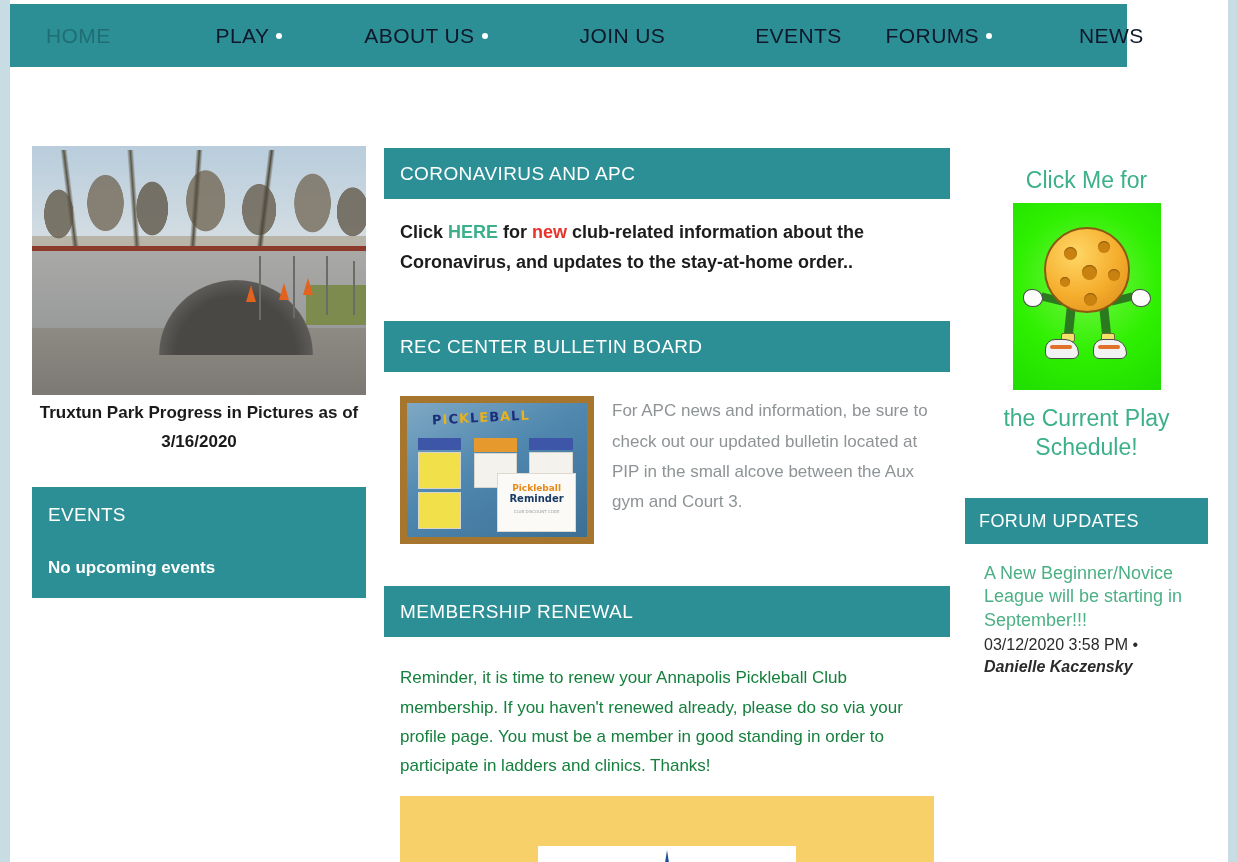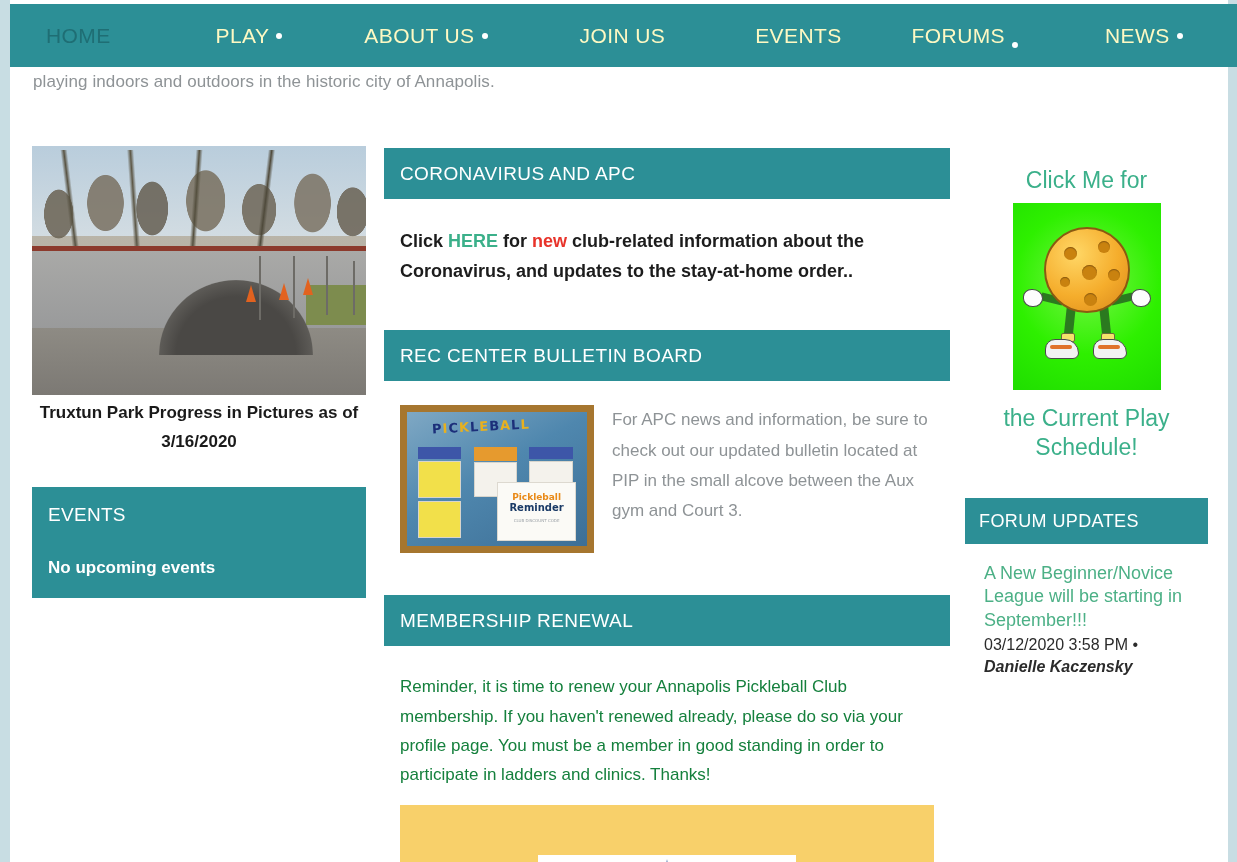--- a/index.html
+++ b/index.html
@@ -18,28 +18,28 @@
     position: absolute;
     left: 10px; top: 0;
     width: 1218px; height: 862px;
     background: #ffffff;
   }
 
   
   .navbar {
     position: absolute;
     left: 10px; top: 4px;
-    width: 1227px; height: 63px;
+    width: 1117px; height: 63px;
     background: #2c8f96;
     display: flex;
     align-items: center;
   }
   .nav-item {
     flex: 0 0 auto;
-    color: #fef9c3;
+    color: #0f172a;
     font-size: 21px;
     letter-spacing: 0.4px;
     text-transform: uppercase;
     display: flex;
     align-items: center;
     gap: 7px;
     cursor: pointer;
     white-space: nowrap;
   }
   .nav-item.active { color: #1f6e74; }
@@ -163,21 +163,21 @@
   .events-none {
     margin-top: 32px;
     color: #ffffff;
     font-size: 17px;
     font-weight: bold;
   }
 
   
   .panel { margin-bottom: 0; }
   .corona-body {
-    padding: 28px 16px 0 16px;
+    padding: 19px 16px 0 16px;
     font-size: 18px;
     font-weight: bold;
     color: #1c1c1c;
     line-height: 1.65;
   }
   .lnk-here { color: #3bb08a; }
   .txt-new  { color: #e8332a; }
 
   .bulletin-wrap {
     display: flex;
@@ -381,31 +381,30 @@
     <div class="nav-item" style="margin-left:82px;">
       <span>ABOUT US</span>
       <span class="nav-dot"></span>
     </div>
     <div class="nav-item" style="margin-left:92px;">
       <span>JOIN US</span>
     </div>
     <div class="nav-item" style="margin-left:90px;">
       <span>EVENTS</span>
     </div>
-    <div class="nav-item" style="margin-left:70px;align-items:flex-end;">
+    <div class="nav-item" style="margin-left:44px;">
       <span>FORUMS</span>
       <span class="nav-dot"></span>
     </div>
     <div class="nav-item" style="margin-left:87px;">
       <span>NEWS</span>
       <span class="nav-dot"></span>
     </div>
   </nav>
 
-  <div class="intro-line">playing indoors and outdoors in the historic city of Annapolis.</div>
 
   <div class="col-left">
 
     <div class="photo-truxtun">
       <div class="tx-sky"></div>
       <div class="tx-trees"></div>
       <div class="tx-branches"></div>
       <div class="tx-redfence"></div>
       <div class="tx-court"></div>
       <div class="tx-grass"></div>

